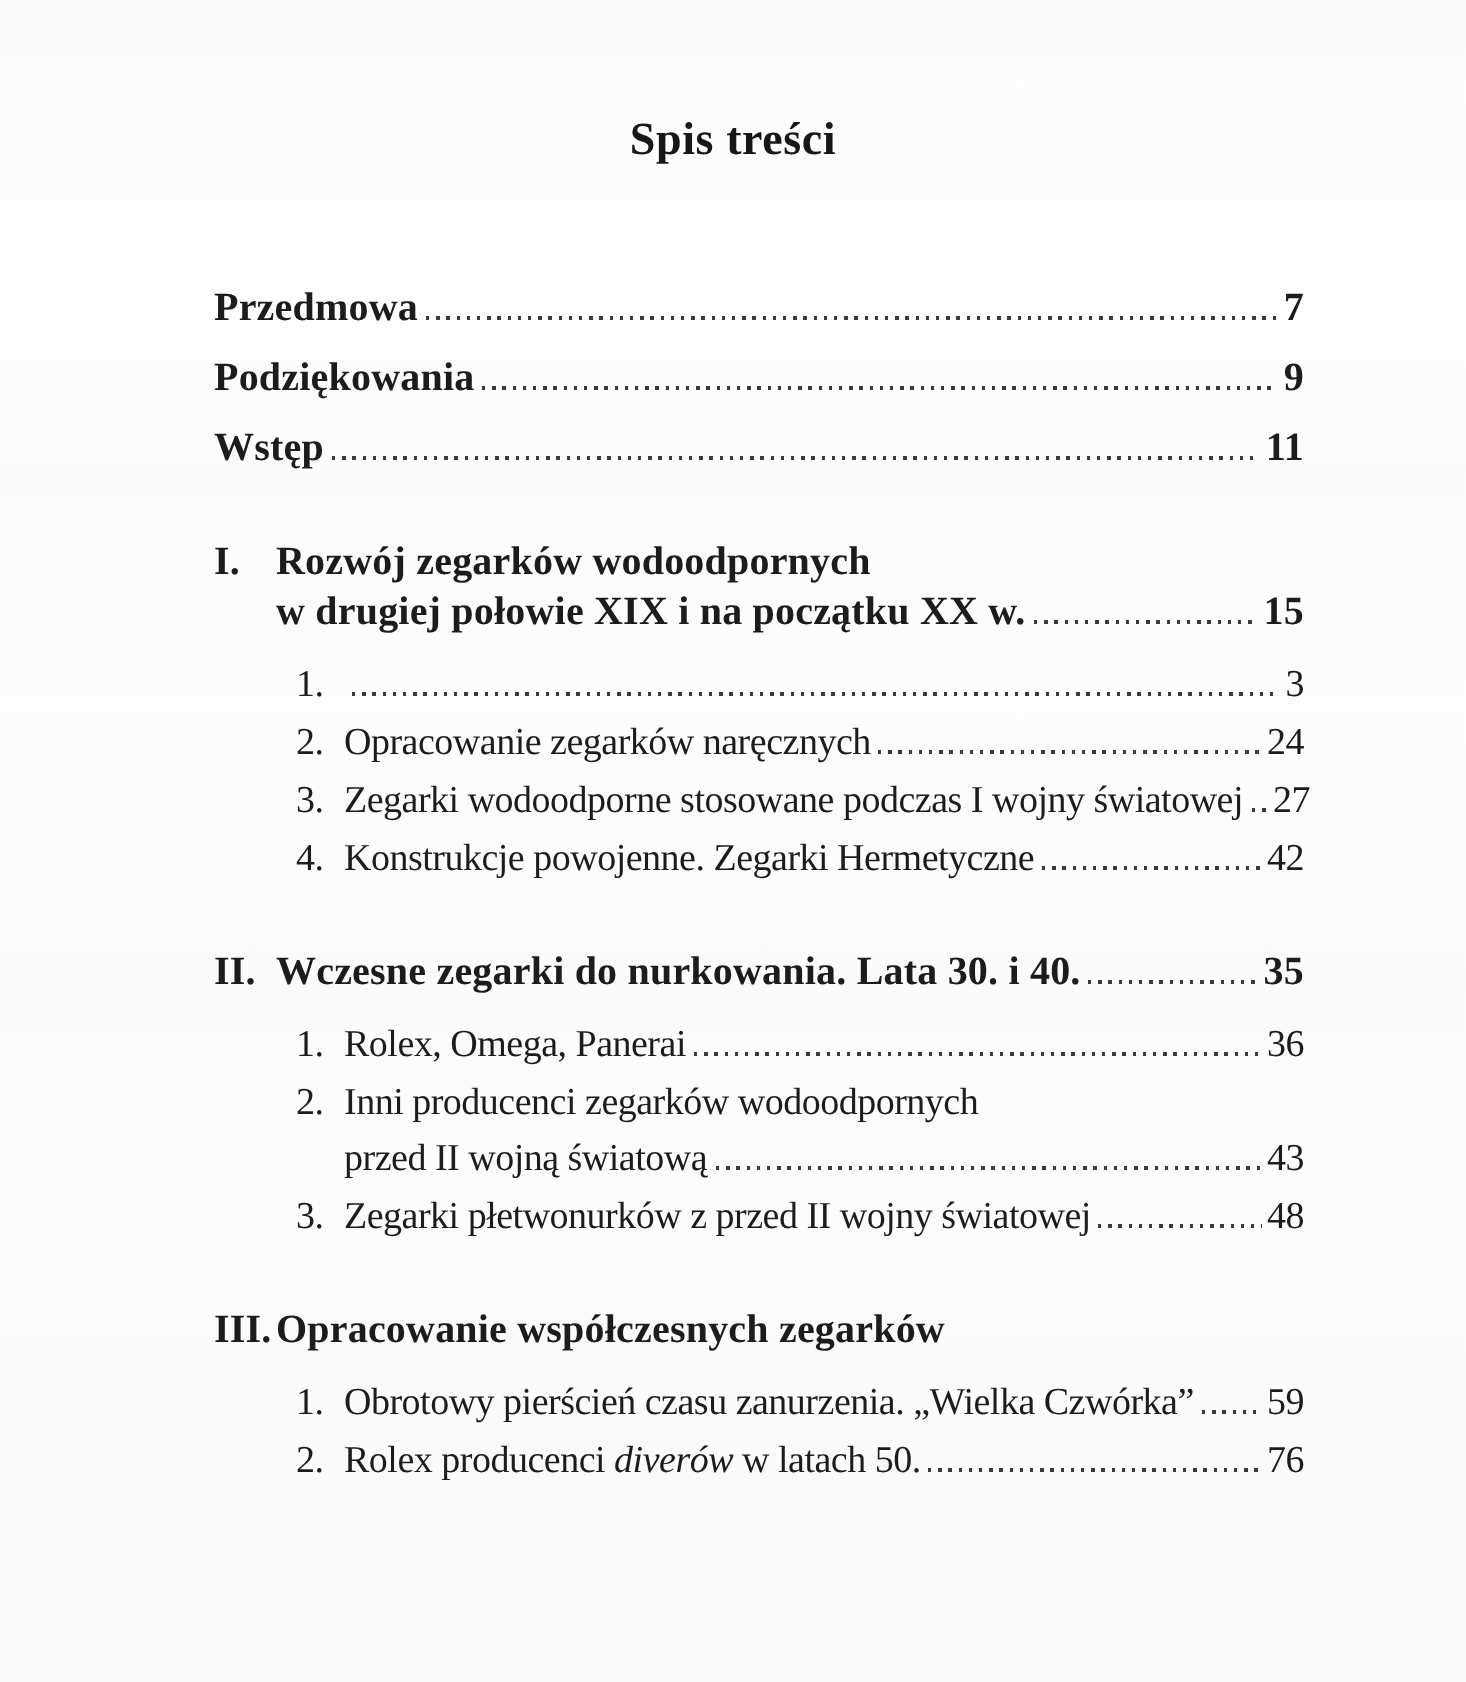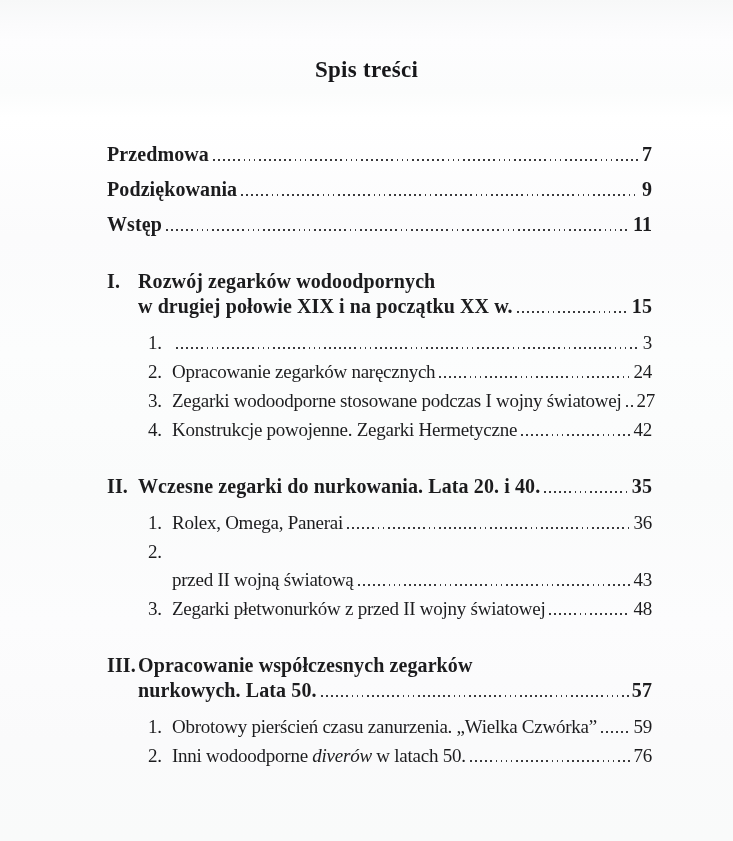--- a/index.html
+++ b/index.html
@@ -144,37 +144,38 @@
             <span class="num">4.</span>
             <span class="text">Konstrukcje powojenne. Zegarki Hermetyczne</span>
             <span class="leader"></span>
             <span class="page-num">42</span>
           </div>
         </div>
       </div>
       <div class="entry section">
         <div class="line last">
           <span class="num">II.</span>
-          <span class="text">Wczesne zegarki do nurkowania. Lata 20. i 40.</span>
+          <span class="text">Wczesne zegarki do nurkowania. Lata 30. i 40.</span>
           <span class="leader"></span>
           <span class="page-num">35</span>
         </div>
       </div>
       <div class="items">
         <div class="entry sub">
           <div class="line last">
             <span class="num">1.</span>
             <span class="text">Rolex, Omega, Panerai</span>
             <span class="leader"></span>
             <span class="page-num">36</span>
           </div>
         </div>
         <div class="entry sub">
           <div class="line">
             <span class="num">2.</span>
+            <span class="text">Inni producenci zegarków wodoodpornych</span>
           </div>
           <div class="line last">
             <span class="num"></span>
             <span class="text">przed II wojną światową</span>
             <span class="leader"></span>
             <span class="page-num">43</span>
           </div>
         </div>
         <div class="entry sub">
           <div class="line last">
@@ -183,39 +184,33 @@
             <span class="leader"></span>
             <span class="page-num">48</span>
           </div>
         </div>
       </div>
       <div class="entry section">
         <div class="line">
           <span class="num">III.</span>
           <span class="text">Opracowanie współczesnych zegarków</span>
         </div>
-        <div class="line last">
-          <span class="num"></span>
-          <span class="text">nurkowych. Lata 50.</span>
-          <span class="leader"></span>
-          <span class="page-num">57</span>
-        </div>
       </div>
       <div class="items">
         <div class="entry sub">
           <div class="line last">
             <span class="num">1.</span>
             <span class="text">Obrotowy pierścień czasu zanurzenia. „Wielka Czwórka”</span>
             <span class="leader"></span>
             <span class="page-num">59</span>
           </div>
         </div>
         <div class="entry sub">
           <div class="line last">
             <span class="num">2.</span>
-            <span class="text"><span>Inni wodoodporne </span><i>diverów</i><span> w latach 50.</span></span>
+            <span class="text"><span>Rolex producenci </span><i>diverów</i><span> w latach 50.</span></span>
             <span class="leader"></span>
             <span class="page-num">76</span>
           </div>
         </div>
       </div>
     </div>
 </div>
 
 </body></html>

